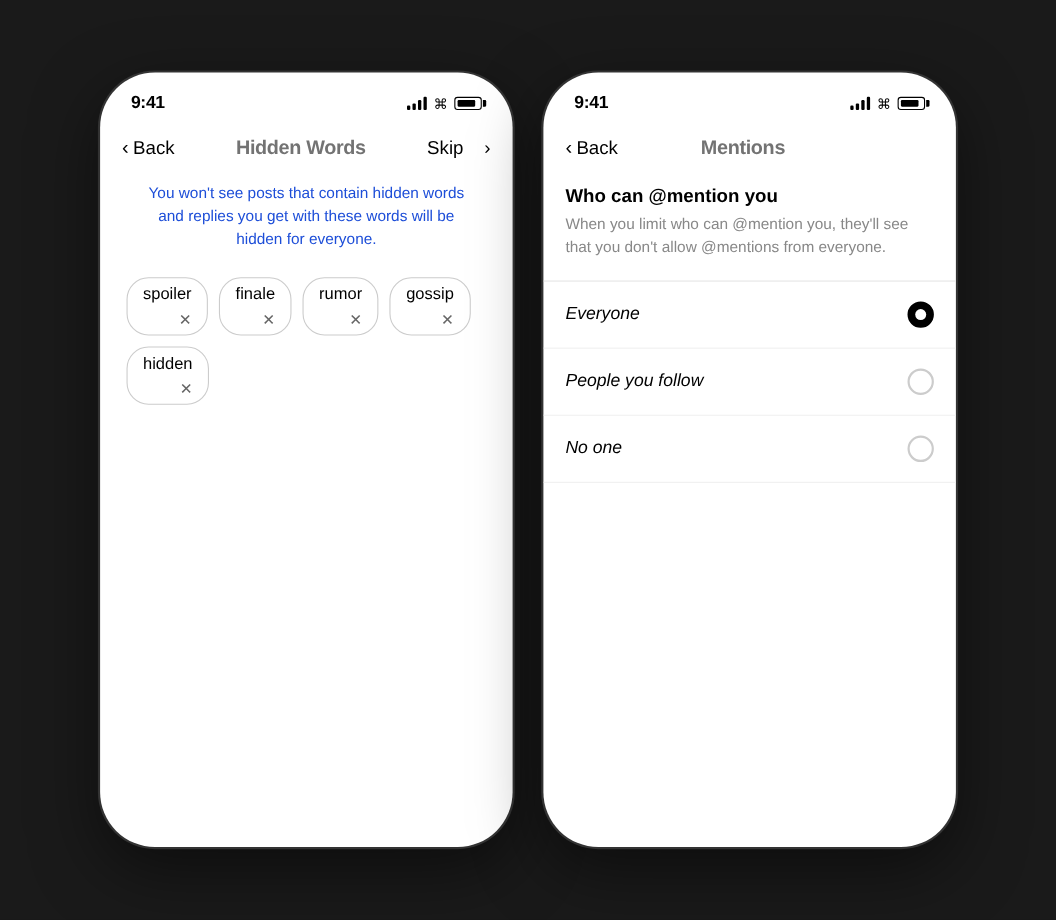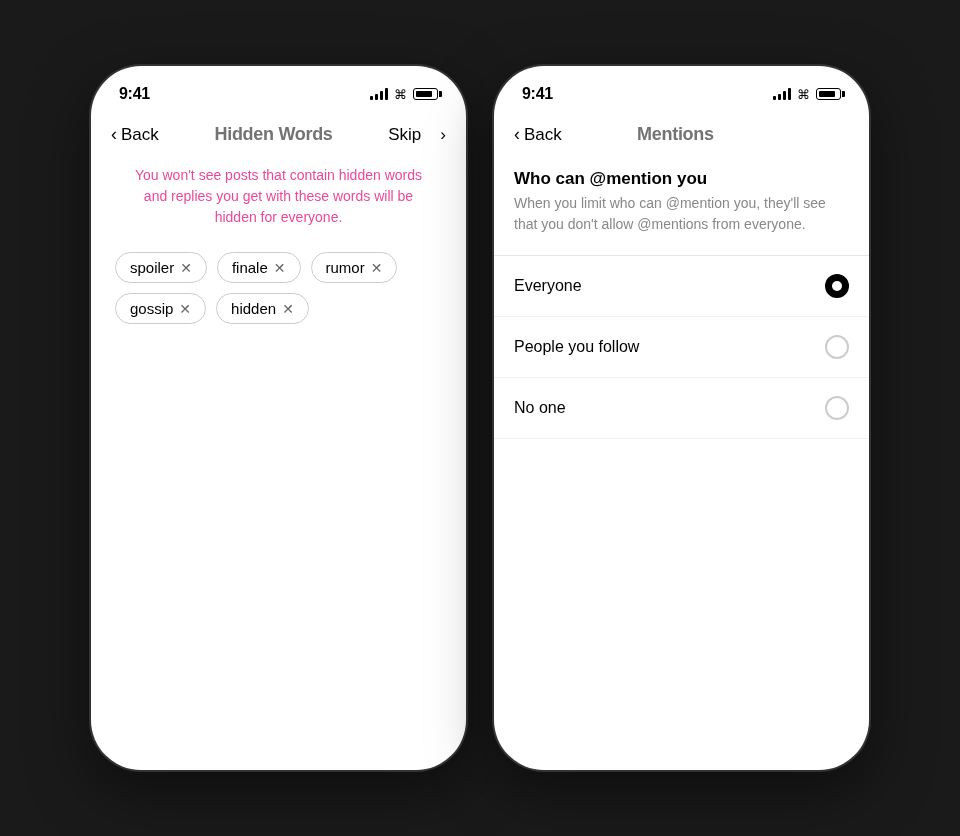--- a/index.html
+++ b/index.html
@@ -138,21 +138,21 @@
     }
 
     
     .screen-content {
       padding: 0 20px;
     }
 
     
     .description-text {
       font-size: 14px;
-      color: #ec4899;
+      color: #1d4ed8;
       text-align: center;
       line-height: 1.5;
       padding: 8px 16px 24px 16px;
     }
 
     .tags-container {
       display: flex;
       flex-wrap: wrap;
       gap: 10px;
       padding: 0 4px;
@@ -160,20 +160,21 @@
 
     .tag {
       display: flex;
       align-items: flex-end;
       gap: 6px;
       border: 1.5px solid #ccc;
       border-radius: 20px;
       padding: 6px 14px;
       font-size: 15px;
       color: #000;
+      flex-direction: column;
     }
 
     .tag-x {
       font-size: 14px;
       color: #666;
       cursor: pointer;
     }
 
     
     .section-header {
@@ -202,20 +203,21 @@
     .option-list {
       padding: 0;
     }
 
     .option-row {
       display: flex;
       justify-content: space-between;
       align-items: center;
       padding: 18px 20px;
       border-bottom: 1px solid #f0f0f0;
+      font-style: italic;
     }
 
     .option-label {
       font-size: 16px;
       color: #000;
     }
 
     .radio-button {
       width: 24px;
       height: 24px;

